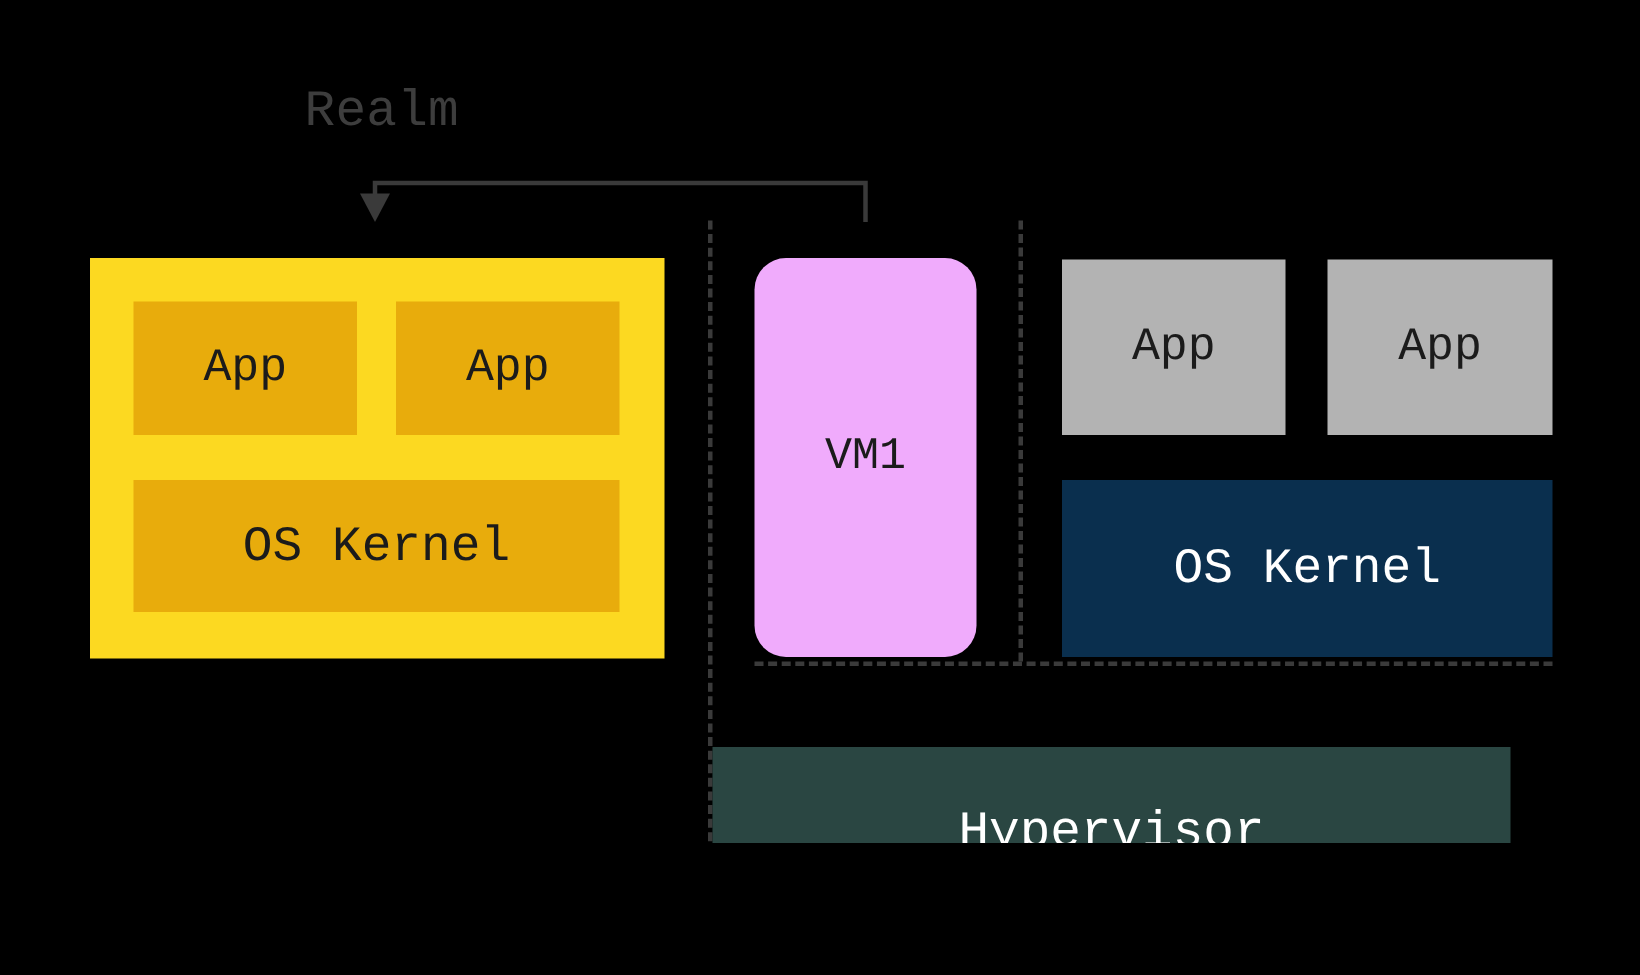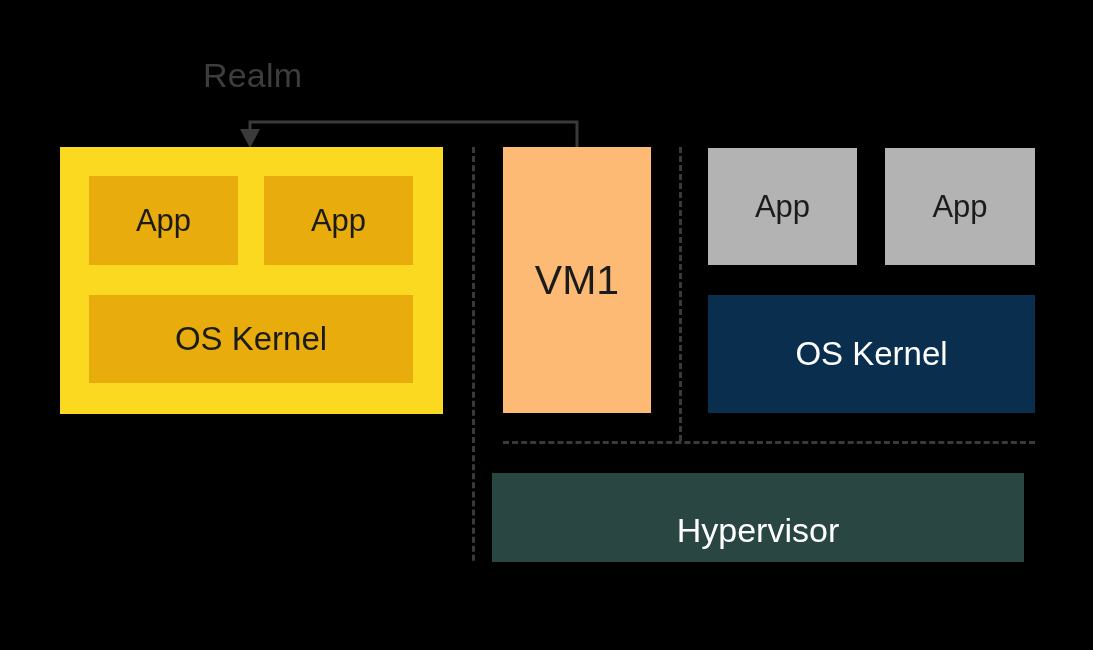--- a/index.html
+++ b/index.html
@@ -5,54 +5,56 @@
   html, body {
     margin: 0;
     padding: 0;
     background: #000000;
   }
   #stage {
     position: relative;
     width: 1093px;
     height: 562px;
     background: #000000;
-    font-family: Liberation Sans, sans-serif;
+    font-family: Liberation Mono, monospace;
     overflow: hidden;
   }
   .lbl-world {
     position: absolute;
     color: #3d3d3d;
     font-size: 34px;
     line-height: 34px;
     white-space: nowrap;
     letter-spacing: 0.2px;
   }
   .box {
     position: absolute;
     box-sizing: border-box;
     display: flex;
     align-items: center;
     justify-content: center;
     white-space: nowrap;
+    margin-top: 25px;
   }
   .realm-shell {
     background: #FCD921;
   }
   .realm-inner {
     background: #E8AC0C;
     color: #1b1b1b;
     font-size: 31px;
   }
   .realm-inner.big {
     font-size: 33px;
   }
   .vm-box {
-    background: #fdba74;
+    background: #f0abfc;
     color: #1b1b1b;
-    font-size: 41px;
+    font-size: 30px;
+    border-radius: 21px;
   }
   .app-gray {
     background: #B3B3B3;
     color: #1b1b1b;
     font-size: 31px;
   }
   .kernel-navy {
     background: #0A2F4E;
     color: #ffffff;
     font-size: 33px;
@@ -120,17 +122,17 @@
   </div>
 
   <div class="box app-gray" style="left:885px; top:148px; width:150px; height:117px;">
     <span>App</span>
   </div>
 
   <div class="box kernel-navy" style="left:708px; top:295px; width:327px; height:118px;">
     <span>OS Kernel</span>
   </div>
 
-  <div class="box hypervisor" style="left:492px; top:473px; width:532px; height:115px;">
+  <div class="box hypervisor" style="left:475px; top:473px; width:532px; height:115px;">
     <span>Hypervisor</span>
   </div>
 
 </div>
 
 </body></html>

